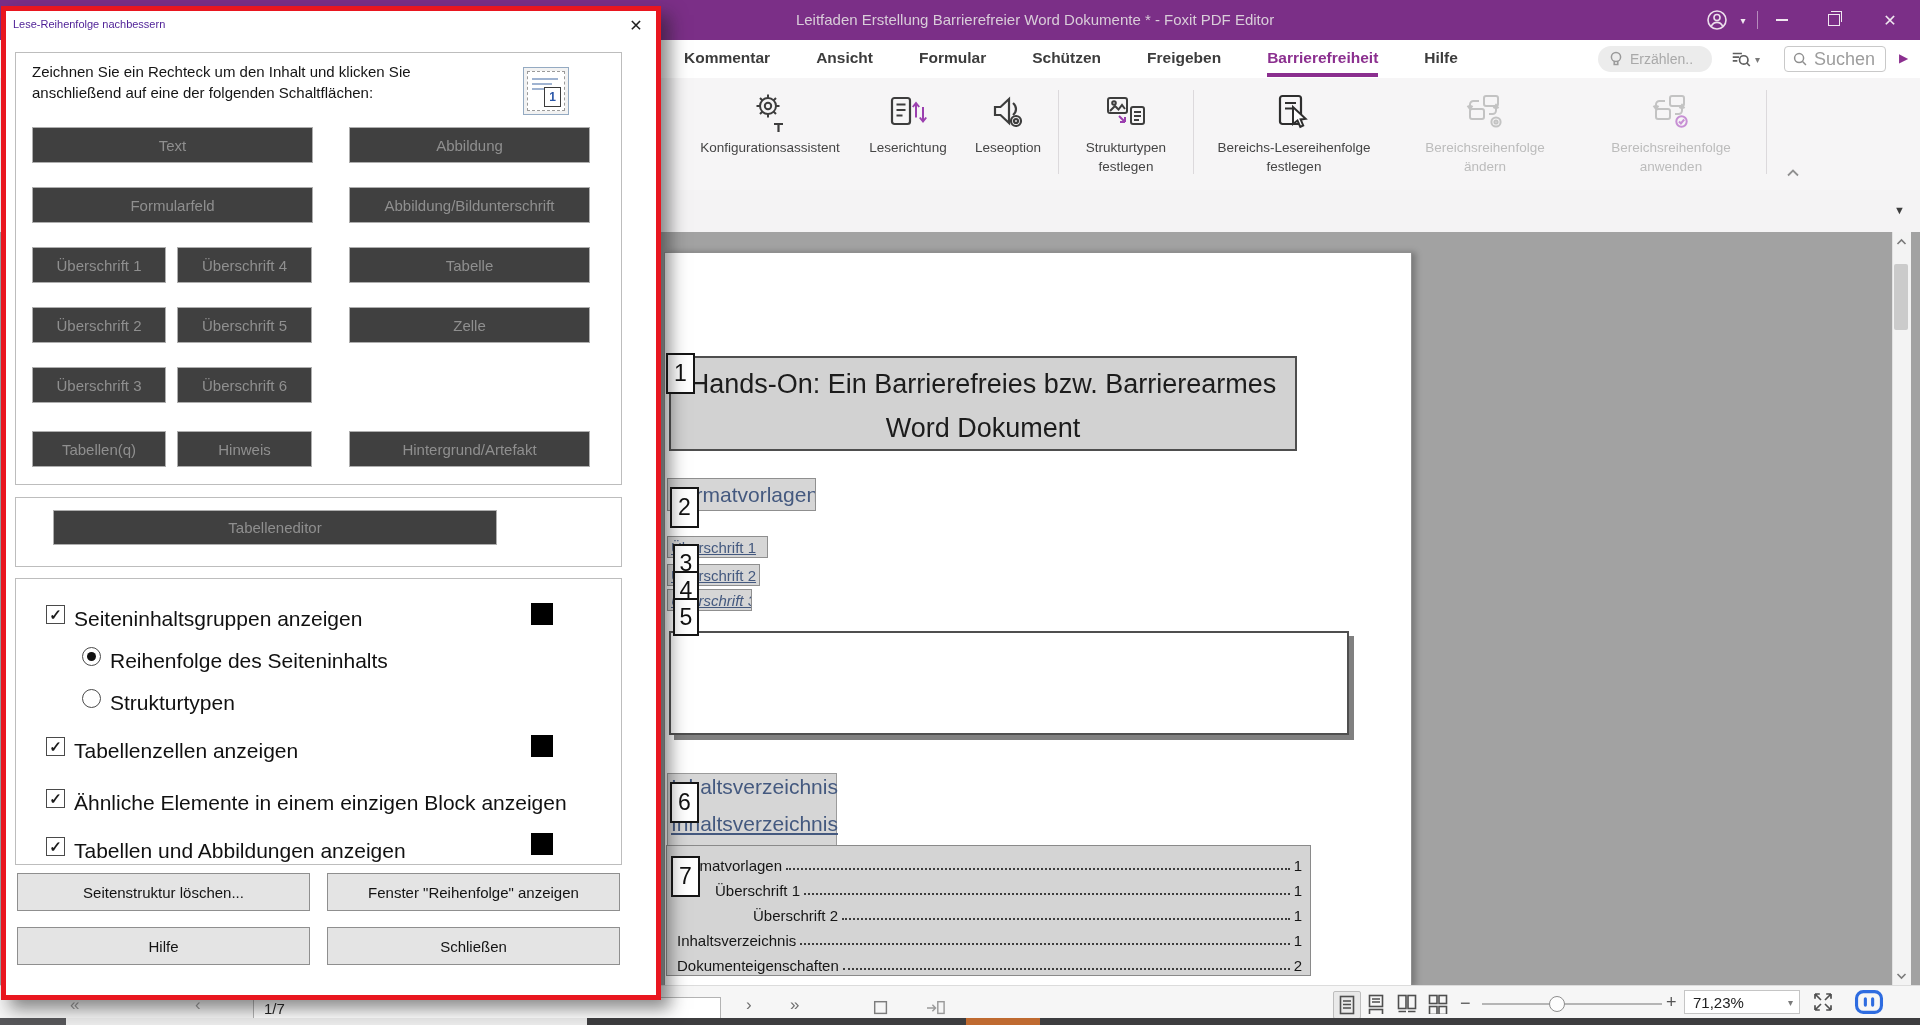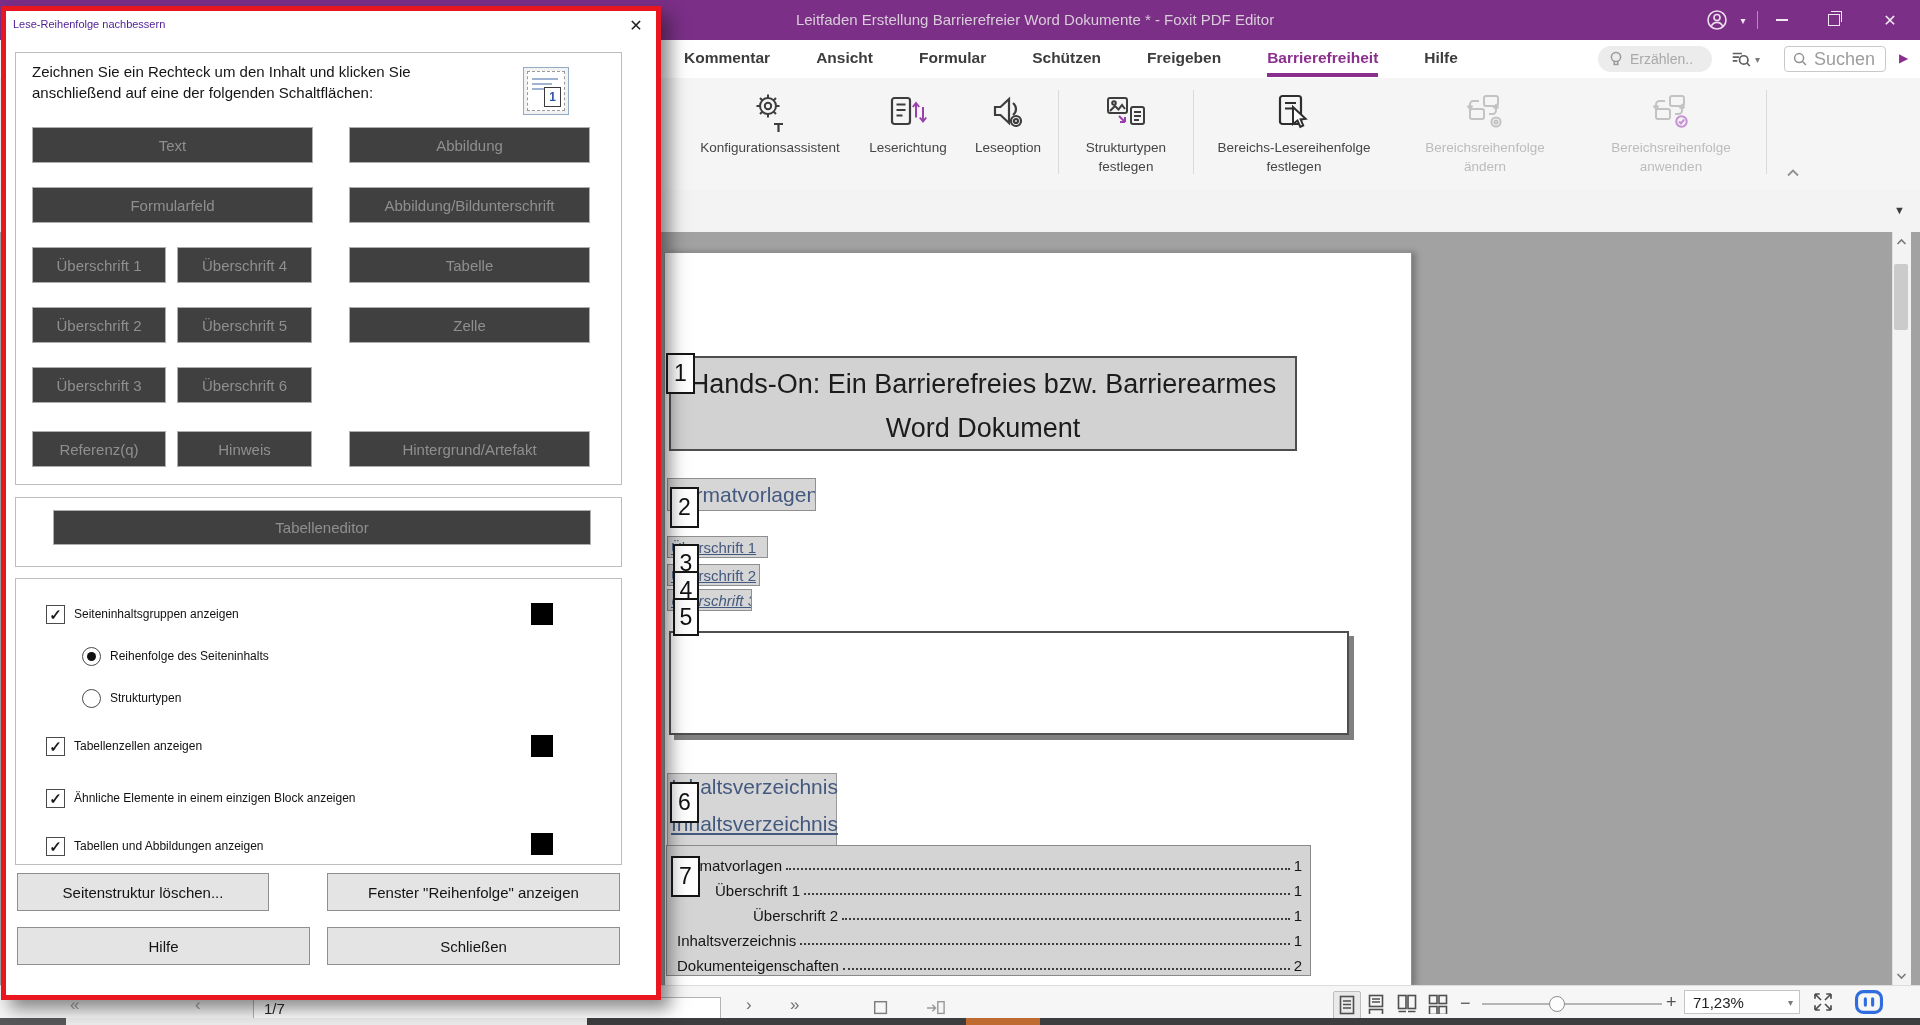--- a/index.html
+++ b/index.html
@@ -108,21 +108,21 @@
   .instr{position:absolute;left:26px;font-size:15px;color:#141414}
   .dbtn{position:absolute;height:36px;background:#404040;border:1px solid #aeaeae;color:#8f8f8f;
         font-size:15px;display:flex;align-items:center;justify-content:center;box-sizing:border-box}
   .fbtn{position:absolute;height:38px;background:#e4e4e4;border:1px solid #8f8f8f;color:#131313;
         font-size:15px;display:flex;align-items:center;justify-content:center;box-sizing:border-box}
   .cbx{position:absolute;width:19px;height:19px;background:#fff;border:1px solid #4a4a4a;box-sizing:border-box;
        display:flex;align-items:center;justify-content:center;font-size:15px;font-weight:700;color:#1a1a1a;line-height:15px}
   .rdo{position:absolute;width:19px;height:19px;border-radius:50%;border:1px solid #4a4a4a;background:#fff;box-sizing:border-box;
        display:flex;align-items:center;justify-content:center}
   .rdo .dot{width:9px;height:9px;border-radius:50%;background:#111}
-  .olbl{position:absolute;font-size:12px;color:#111;white-space:nowrap}
+  .olbl{position:absolute;font-size:21px;color:#111;white-space:nowrap}
   .swatch{position:absolute;width:22px;height:22px;background:#000}
   #dlg-typeicon{left:517px;top:56px;width:46px;height:48px;border:1px solid #94aac2;background:#f2f2f2;box-sizing:border-box}
   #dlg-typeicon .ti-in{position:absolute;left:3px;top:3px;right:3px;bottom:3px;border:1px dashed #9a9a9a;background:#fff}
   #dlg-typeicon .ti-line{position:absolute;left:4px;height:2px;background:#9fb3d1}
   #dlg-typeicon .ti-num{position:absolute;right:3px;bottom:3px;width:15px;height:18px;border:1.5px solid #3a3a3a;background:#fff;
         color:#2a56a8;font-size:12px;font-weight:700;display:flex;align-items:center;justify-content:center}
 </style>
 </head>
 <body>
 
@@ -453,43 +453,43 @@
   <div class="dbtn" style="left:26px;top:176px;width:281px">Formularfeld</div>
   <div class="dbtn" style="left:343px;top:176px;width:241px">Abbildung/Bildunterschrift</div>
   <div class="dbtn" style="left:26px;top:236px;width:134px">Überschrift 1</div>
   <div class="dbtn" style="left:171px;top:236px;width:135px">Überschrift 4</div>
   <div class="dbtn" style="left:343px;top:236px;width:241px">Tabelle</div>
   <div class="dbtn" style="left:26px;top:296px;width:134px">Überschrift 2</div>
   <div class="dbtn" style="left:171px;top:296px;width:135px">Überschrift 5</div>
   <div class="dbtn" style="left:343px;top:296px;width:241px">Zelle</div>
   <div class="dbtn" style="left:26px;top:356px;width:134px">Überschrift 3</div>
   <div class="dbtn" style="left:171px;top:356px;width:135px">Überschrift 6</div>
-  <div class="dbtn" style="left:26px;top:420px;width:134px">Referenz(q)</div>
+  <div class="dbtn" style="left:26px;top:420px;width:134px">Tabellen(q)</div>
   <div class="dbtn" style="left:171px;top:420px;width:135px">Hinweis</div>
   <div class="dbtn" style="left:343px;top:420px;width:241px">Hintergrund/Artefakt</div>
 
   <div class="grp" id="gb2"></div>
-  <div class="dbtn" style="left:47px;top:499px;width:538px;height:35px">Tabelleneditor</div>
+  <div class="dbtn" style="left:47px;top:499px;width:444px;height:35px">Tabelleneditor</div>
 
   <div class="grp" id="gb3"></div>
   <span class="cbx" style="left:40px;top:594px">✓</span>
   <span class="olbl" style="left:68px;top:596px">Seiteninhaltsgruppen anzeigen</span>
   <span class="swatch" style="left:525px;top:592px"></span>
   <span class="rdo" style="left:76px;top:636px">
       <span class="dot"></span>
     </span>
   <span class="olbl" style="left:104px;top:638px">Reihenfolge des Seiteninhalts</span>
   <span class="rdo" style="left:76px;top:678px"></span>
   <span class="olbl" style="left:104px;top:680px">Strukturtypen</span>
   <span class="cbx" style="left:40px;top:726px">✓</span>
   <span class="olbl" style="left:68px;top:728px">Tabellenzellen anzeigen</span>
   <span class="swatch" style="left:525px;top:724px"></span>
   <span class="cbx" style="left:40px;top:778px">✓</span>
   <span class="olbl" style="left:68px;top:780px">Ähnliche Elemente in einem einzigen Block anzeigen</span>
   <span class="cbx" style="left:40px;top:826px">✓</span>
   <span class="olbl" style="left:68px;top:828px">Tabellen und Abbildungen anzeigen</span>
   <span class="swatch" style="left:525px;top:822px"></span>
 
-  <div class="fbtn" style="left:11px;top:862px;width:252px">Seitenstruktur löschen...</div>
+  <div class="fbtn" style="left:11px;top:862px;width:293px">Seitenstruktur löschen...</div>
   <div class="fbtn" style="left:321px;top:862px;width:293px">Fenster "Reihenfolge" anzeigen</div>
   <div class="fbtn" style="left:11px;top:916px;width:293px">Hilfe</div>
   <div class="fbtn" style="left:321px;top:916px;width:293px">Schließen</div>
 </div>
 
 </body></html>

